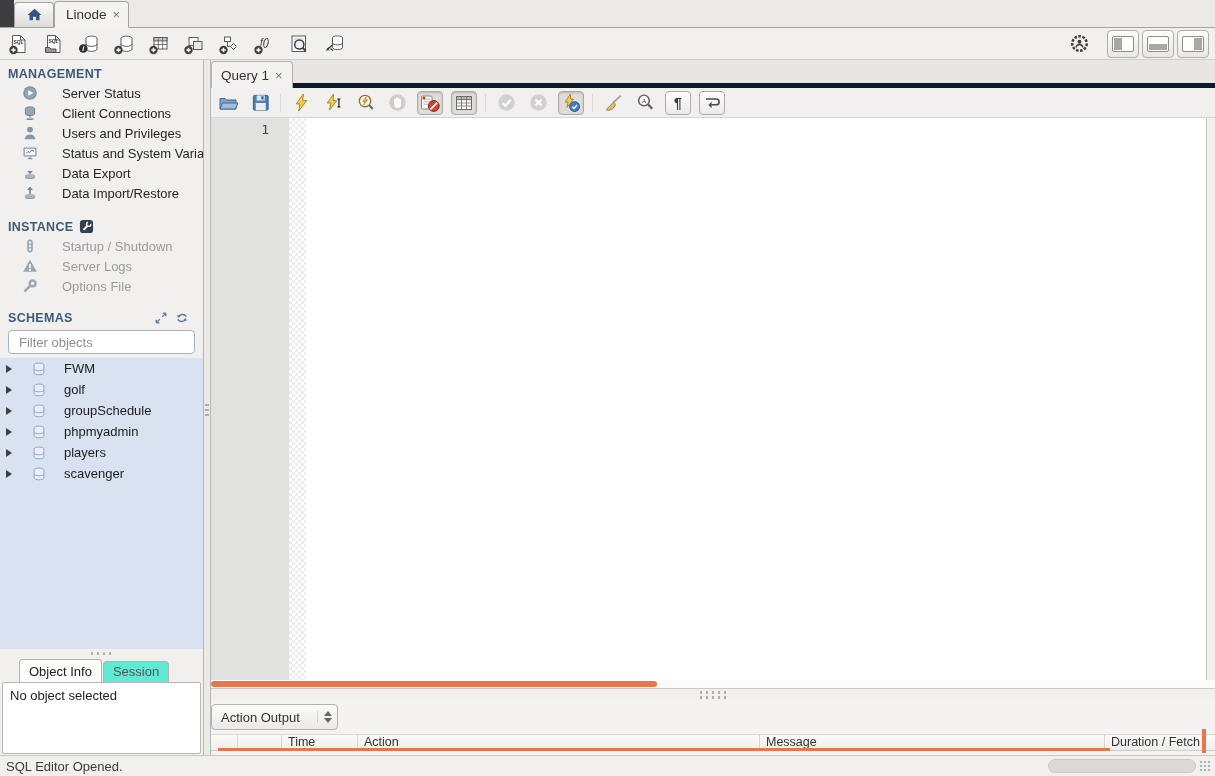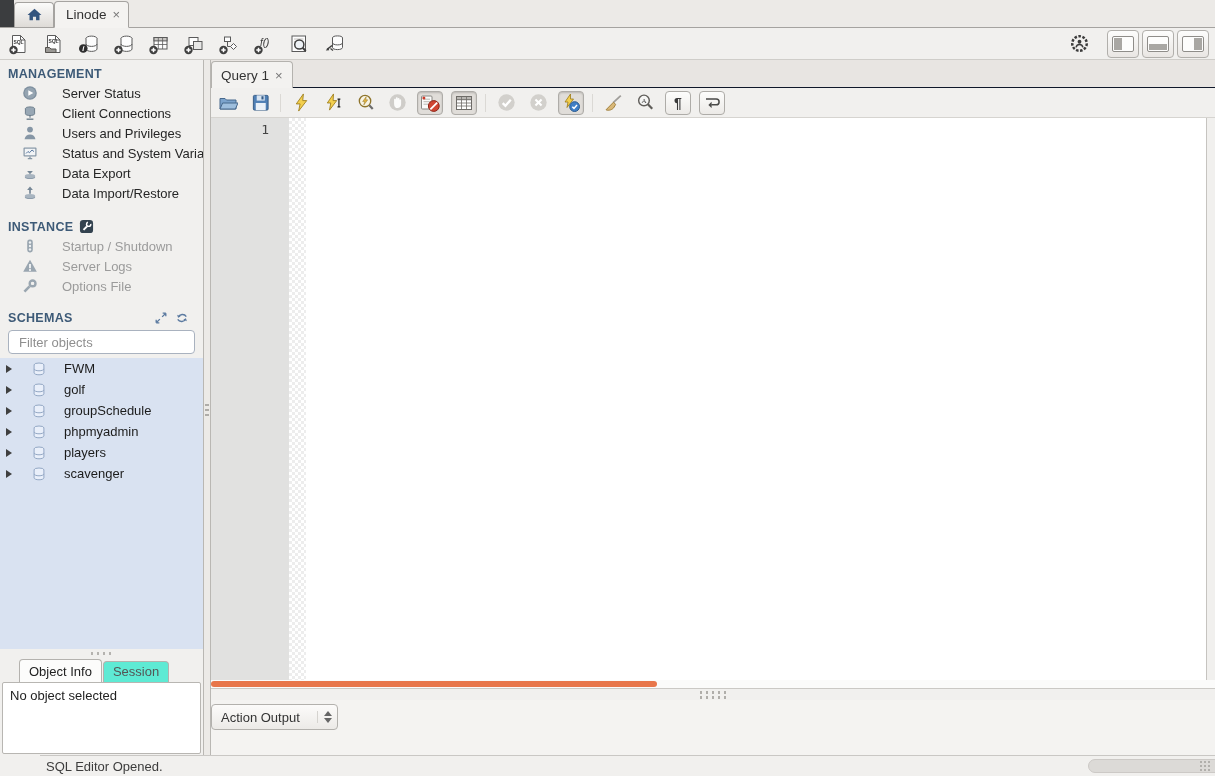--- a/index.html
+++ b/index.html
@@ -64,21 +64,21 @@
             padding:5px 7px;color:#222;box-sizing:border-box;}
 
   
   .vsplit{position:absolute;left:203px;top:0;width:8px;height:695px;background:#eceae7;
           border-left:1px solid #b9b7b3;border-right:1px solid #b9b7b3;box-sizing:border-box;}
   .vsplit i{position:absolute;left:1px;top:344px;width:4px;height:14px;
             background:repeating-linear-gradient(180deg,#aeaca8 0 2px,transparent 2px 5px);}
 
   
   .main{position:absolute;left:211px;top:0;right:0;height:695px;background:#f1f0ee;}
-  .qtabs{height:28px;background:#e8e5e2;border-bottom:1px solid #0f172a;position:relative;box-sizing:border-box;}
+  .qtabs{height:28px;background:#e8e5e2;border-bottom:5px solid #0f172a;position:relative;box-sizing:border-box;}
   .qtab{position:absolute;left:0;top:1px;height:27px;padding:0 9px;background:#f3f2f0;
         border:1px solid #b4b2ae;border-bottom:none;border-radius:4px 4px 0 0;display:flex;
         align-items:center;gap:6px;box-sizing:border-box;color:#333;font-size:13.5px;}
   .sqlbar{height:30px;background:#f1f0ee;border-bottom:1px solid #d6d4d0;box-sizing:border-box;
           display:flex;align-items:center;padding:0 5px;gap:8px;}
   .sicon{width:24px;height:22px;display:flex;align-items:center;justify-content:center;}
   .tbtn{border:1px solid #aeaca8;border-radius:4px;background:linear-gradient(#fdfdfc,#eceae7);
         padding:1px 2px;display:flex;align-items:center;justify-content:center;}
   .tbtn.pressed{background:#e0ddd9;box-shadow:inset 0 1px 2px rgba(0,0,0,.18);}
   .ssep{width:1px;height:18px;background:#dbd9d5;}
@@ -116,21 +116,21 @@
               border-top:1px solid #d9d7d4;border-bottom:1px solid #cfcdc9;box-sizing:border-box;
               display:flex;font-size:12.5px;color:#333;}
   .oh{border-right:1px solid #d8d6d3;padding:0 0 0 6px;box-sizing:border-box;white-space:nowrap;overflow:hidden;}
   .oh1{width:27px;} .oh2{width:44px;} .oh3{width:76px;} .oh4{width:402px;} .oh5{width:345px;} .oh6{width:100px;}
   .oh-orange{position:absolute;left:7px;bottom:-1px;width:892px;height:3px;background:#e8764a;}
   .oh-orange-v{position:absolute;right:9px;top:-6px;width:4px;height:24px;background:#e8764a;}
 
   
   .statusbar{position:absolute;bottom:0;left:0;right:0;height:21px;background:#f1f0ee;
              border-top:1px solid #c9c7c4;box-sizing:border-box;display:flex;align-items:center;
-             padding:0 6px;color:#3c3c3c;margin-left:40px;}
+             padding:0 6px;color:#3c3c3c;}
   .status-pill{position:absolute;left:1048px;top:3px;width:148px;height:14px;background:#dcdad7;
                border:1px solid #ccc9c6;border-radius:8px;box-sizing:border-box;}
   .resize-grip{position:absolute;right:3px;bottom:3px;width:13px;height:13px;
                background-image:radial-gradient(#b1afab 1px,transparent 1.2px);background-size:4px 4px;}
 </style>
 </head>
 <body>
 
 <div class="app">
 
@@ -597,20 +597,30 @@
       <div class="output">
         <div class="out-toolbar">
           <div class="combo">
             <span class="lbl">Action Output</span>
             <span class="spin">
                 <span class="tri-up"></span>
                 <span class="tri-dn"></span>
               </span>
           </div>
         </div>
+        <div class="out-header">
+          <div class="oh oh1"></div>
+          <div class="oh oh2"></div>
+          <div class="oh oh3">Time</div>
+          <div class="oh oh4">Action</div>
+          <div class="oh oh5">Message</div>
+          <div class="oh oh6">Duration / Fetch</div>
+          <div class="oh-orange"></div>
+          <div class="oh-orange-v"></div>
+        </div>
       </div>
     </div>
   </div>
 
   <div class="statusbar">
     <span>SQL Editor Opened.</span>
     <div class="status-pill"></div>
     <div class="resize-grip"></div>
   </div>
 

